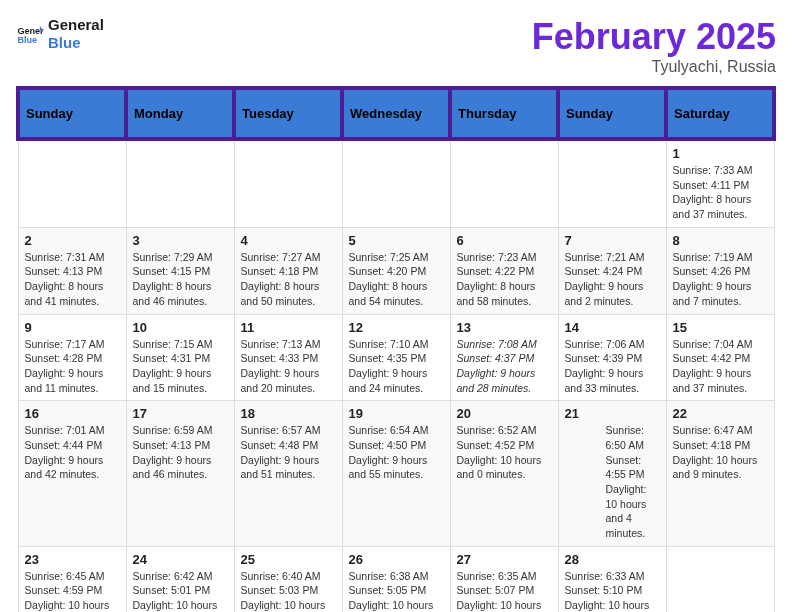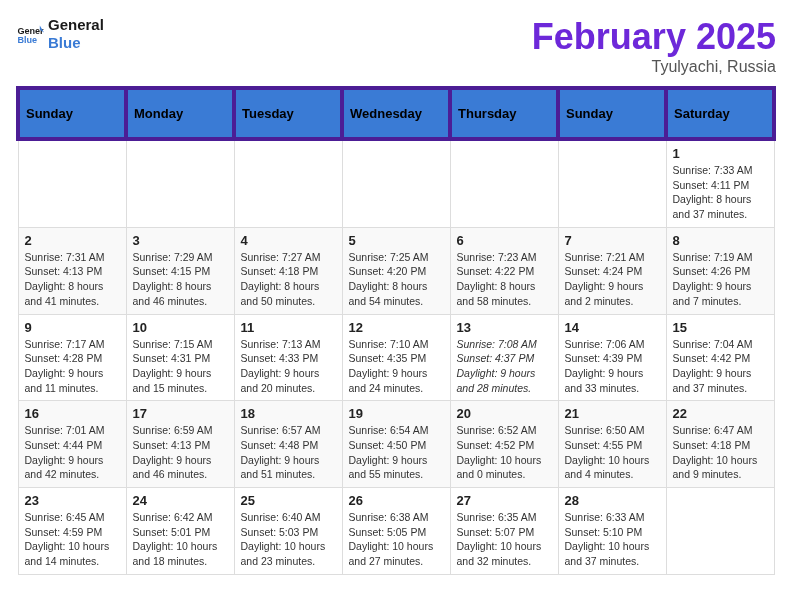--- a/index.html
+++ b/index.html
@@ -240,21 +240,21 @@
 Daylight: 9 hours and 55 minutes.</div>
         </td>
         <td>
           <span class="day-num">20</span>
           <div class="day-info" style="white-space: pre-line;">Sunrise: 6:52 AM
 Sunset: 4:52 PM
 Daylight: 10 hours and 0 minutes.</div>
         </td>
         <td>
           <span class="day-num">21</span>
-          <div class="day-info" style="white-space: pre-line;">Sunrise: 6:50 AM
+          <div class="day-info" style="white-space: pre-line; margin-left: 41px;">Sunrise: 6:50 AM
 Sunset: 4:55 PM
 Daylight: 10 hours and 4 minutes.</div>
         </td>
         <td>
           <span class="day-num">22</span>
           <div class="day-info" style="white-space: pre-line;">Sunrise: 6:47 AM
 Sunset: 4:18 PM
 Daylight: 10 hours and 9 minutes.</div>
         </td>
       </tr>

